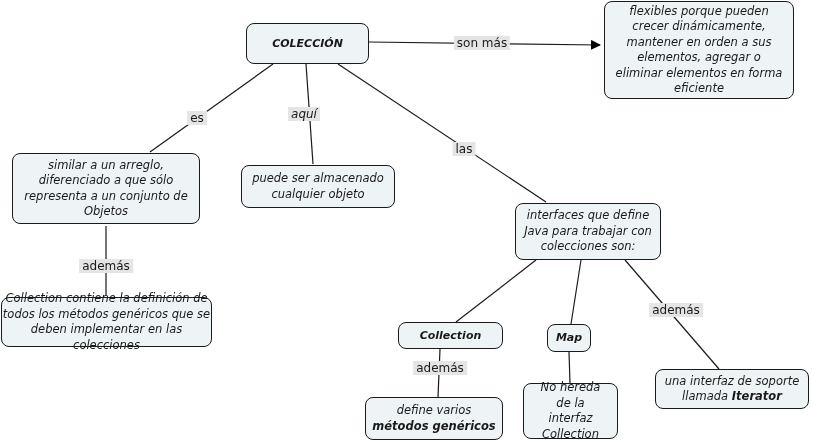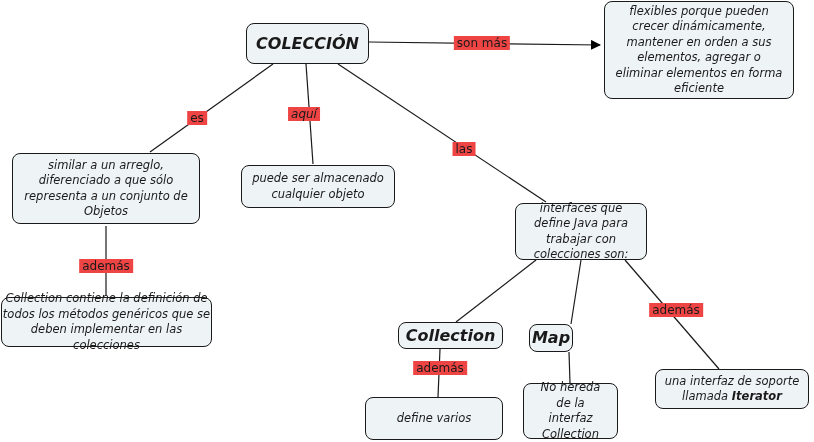--- a/index.html
+++ b/index.html
@@ -3,22 +3,22 @@
 <meta charset="utf-8">
 <style>
   html, body { margin: 0; padding: 0; background: #ffffff; }
   body { width: 814px; height: 442px; position: relative; overflow: hidden;
          font-family: "DejaVu Sans", sans-serif; color: #1a1a1a; }
   #edges { position: absolute; left: 0; top: 0; width: 814px; height: 442px; }
   .node { position: absolute; box-sizing: border-box; background: #eef3f5;
           border: 1.3px solid #1a1a1a; border-radius: 8px;
           display: flex; align-items: center; justify-content: center;
           text-align: center; font-size: 11.5px; line-height: 15.5px; padding: 2px 4px; font-style: italic; }
-  .node.bold { font-weight: bold; font-size: 16px; }
-  .label { position: absolute; background: #ef4444; font-size: 12px; line-height: 14px;
+  .node.bold { font-weight: bold; font-size: 11px; }
+  .label { position: absolute; background: #e5e5e5; font-size: 12px; line-height: 14px;
            padding: 0 3px; white-space: nowrap; transform: translate(-50%, -50%); }
   b { font-weight: bold; }
 </style>
 </head>
 <body>
 
 <svg id="edges" viewBox="0 0 814 442">
   <defs>
     <marker id="arrow" markerWidth="10" markerHeight="10" refX="9" refY="5" orient="auto" markerUnits="userSpaceOnUse">
       <path d="M0,0 L10,5 L0,10 z" fill="#000"></path>
@@ -55,39 +55,40 @@
 </div>
 
 <div class="node" style="left:12px; top:153px; width:188px; height:71px; padding:2px 8px;">
   <span>similar a un arreglo, diferenciado a que sólo representa a un conjunto de Objetos</span>
 </div>
 
 <div class="node" style="left:241px; top:165px; width:154px; height:43px; padding:2px 10px;">
   <span>puede ser almacenado cualquier objeto</span>
 </div>
 
-<div class="node" style="left:515px; top:203px; width:132px; height:57px; padding:2px 6px;">
+<div class="node" style="left:515px; top:203px; width:146px; height:57px; padding:2px 6px;">
   <span>interfaces que define Java para trabajar con colecciones son:</span>
 </div>
 
 <div class="node" style="left:1px; top:297px; width:211px; height:50px; padding:2px 0;">
   <span>Collection contiene la definición de todos los métodos genéricos que se deben implementar en las colecciones</span>
 </div>
 
 <div class="node bold" style="left:398px; top:322px; width:105px; height:27px;">
   <span>Collection</span>
 </div>
 
-<div class="node bold" style="left:529px; top:324px; width:44px; height:28px;">
+<div class="node bold" style="left:547px; top:324px; width:44px; height:28px;">
   <span>Map</span>
 </div>
 
 <div class="node" style="left:365px; top:397px; width:138px; height:43px;">
   <span>
     <span>define varios</span><br>
+    <b>métodos genéricos</b>
   </span>
 </div>
 
 <div class="node" style="left:523px; top:383px; width:95px; height:56px; padding:2px 12px;">
   <span>No hereda de la interfaz Collection</span>
 </div>
 
 <div class="node" style="left:655px; top:369px; width:154px; height:40px; padding:19px 6px;">
   <span>
     <span>una interfaz de soporte llamada</span>

